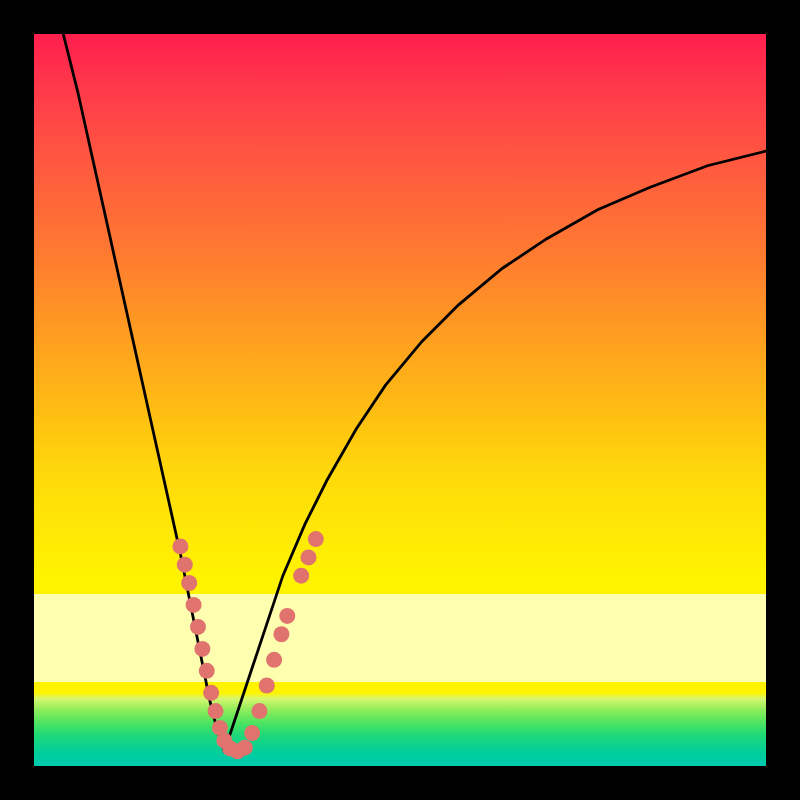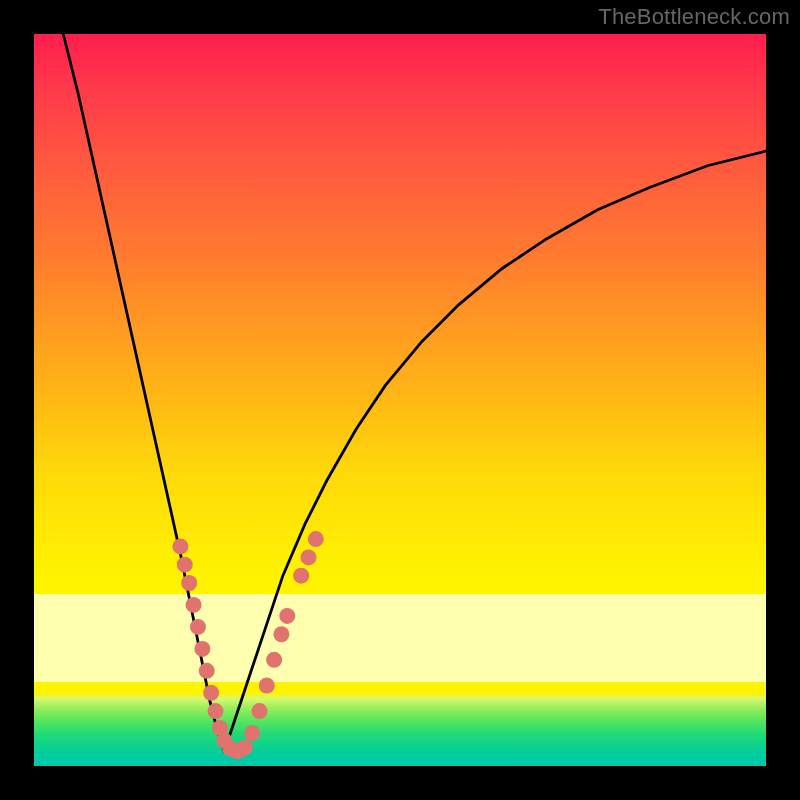--- a/index.html
+++ b/index.html
@@ -76,21 +76,20 @@
     top: 0;
     width: 100%;
     height: 100%;
   }
 </style>
 </head>
 <body>
 
 <div class="frame">
 
-  <div class="watermark">TheBottleneck.com</div>
 
   <div class="plot-area">
     <div class="gradient"></div>
 
     <svg class="overlay" viewBox="0 0 732 732" preserveAspectRatio="none">
       <path id="curve-left" fill="none" stroke="#000" stroke-width="2.8" stroke-linecap="round" d="M29.28 0.00 L43.92 58.56 L58.56 124.44 L73.20 190.32 L87.84 256.20 L102.48 322.08 L117.12 387.96 L131.76 453.84 L146.40 519.72 L153.72 556.32 L161.04 592.92 L168.36 629.52 L175.68 666.12 L183.00 695.40 L190.32 717.36"></path>
       <path id="curve-right" fill="none" stroke="#000" stroke-width="2.8" stroke-linecap="round" d="M190.32 717.36 L204.96 673.44 L219.60 629.52 L234.24 585.60 L248.88 541.68 L270.84 490.44 L292.80 446.52 L322.08 395.28 L351.36 351.36 L387.96 307.44 L424.56 270.84 L468.48 234.24 L512.40 204.96 L563.64 175.68 L614.88 153.72 L673.44 131.76 L732.00 117.12"></path>
       <g id="markers">
           <circle cx="146.40" cy="512.40" r="8" fill="#e0736e"></circle>
           <circle cx="150.79" cy="530.70" r="8" fill="#e0736e"></circle>

